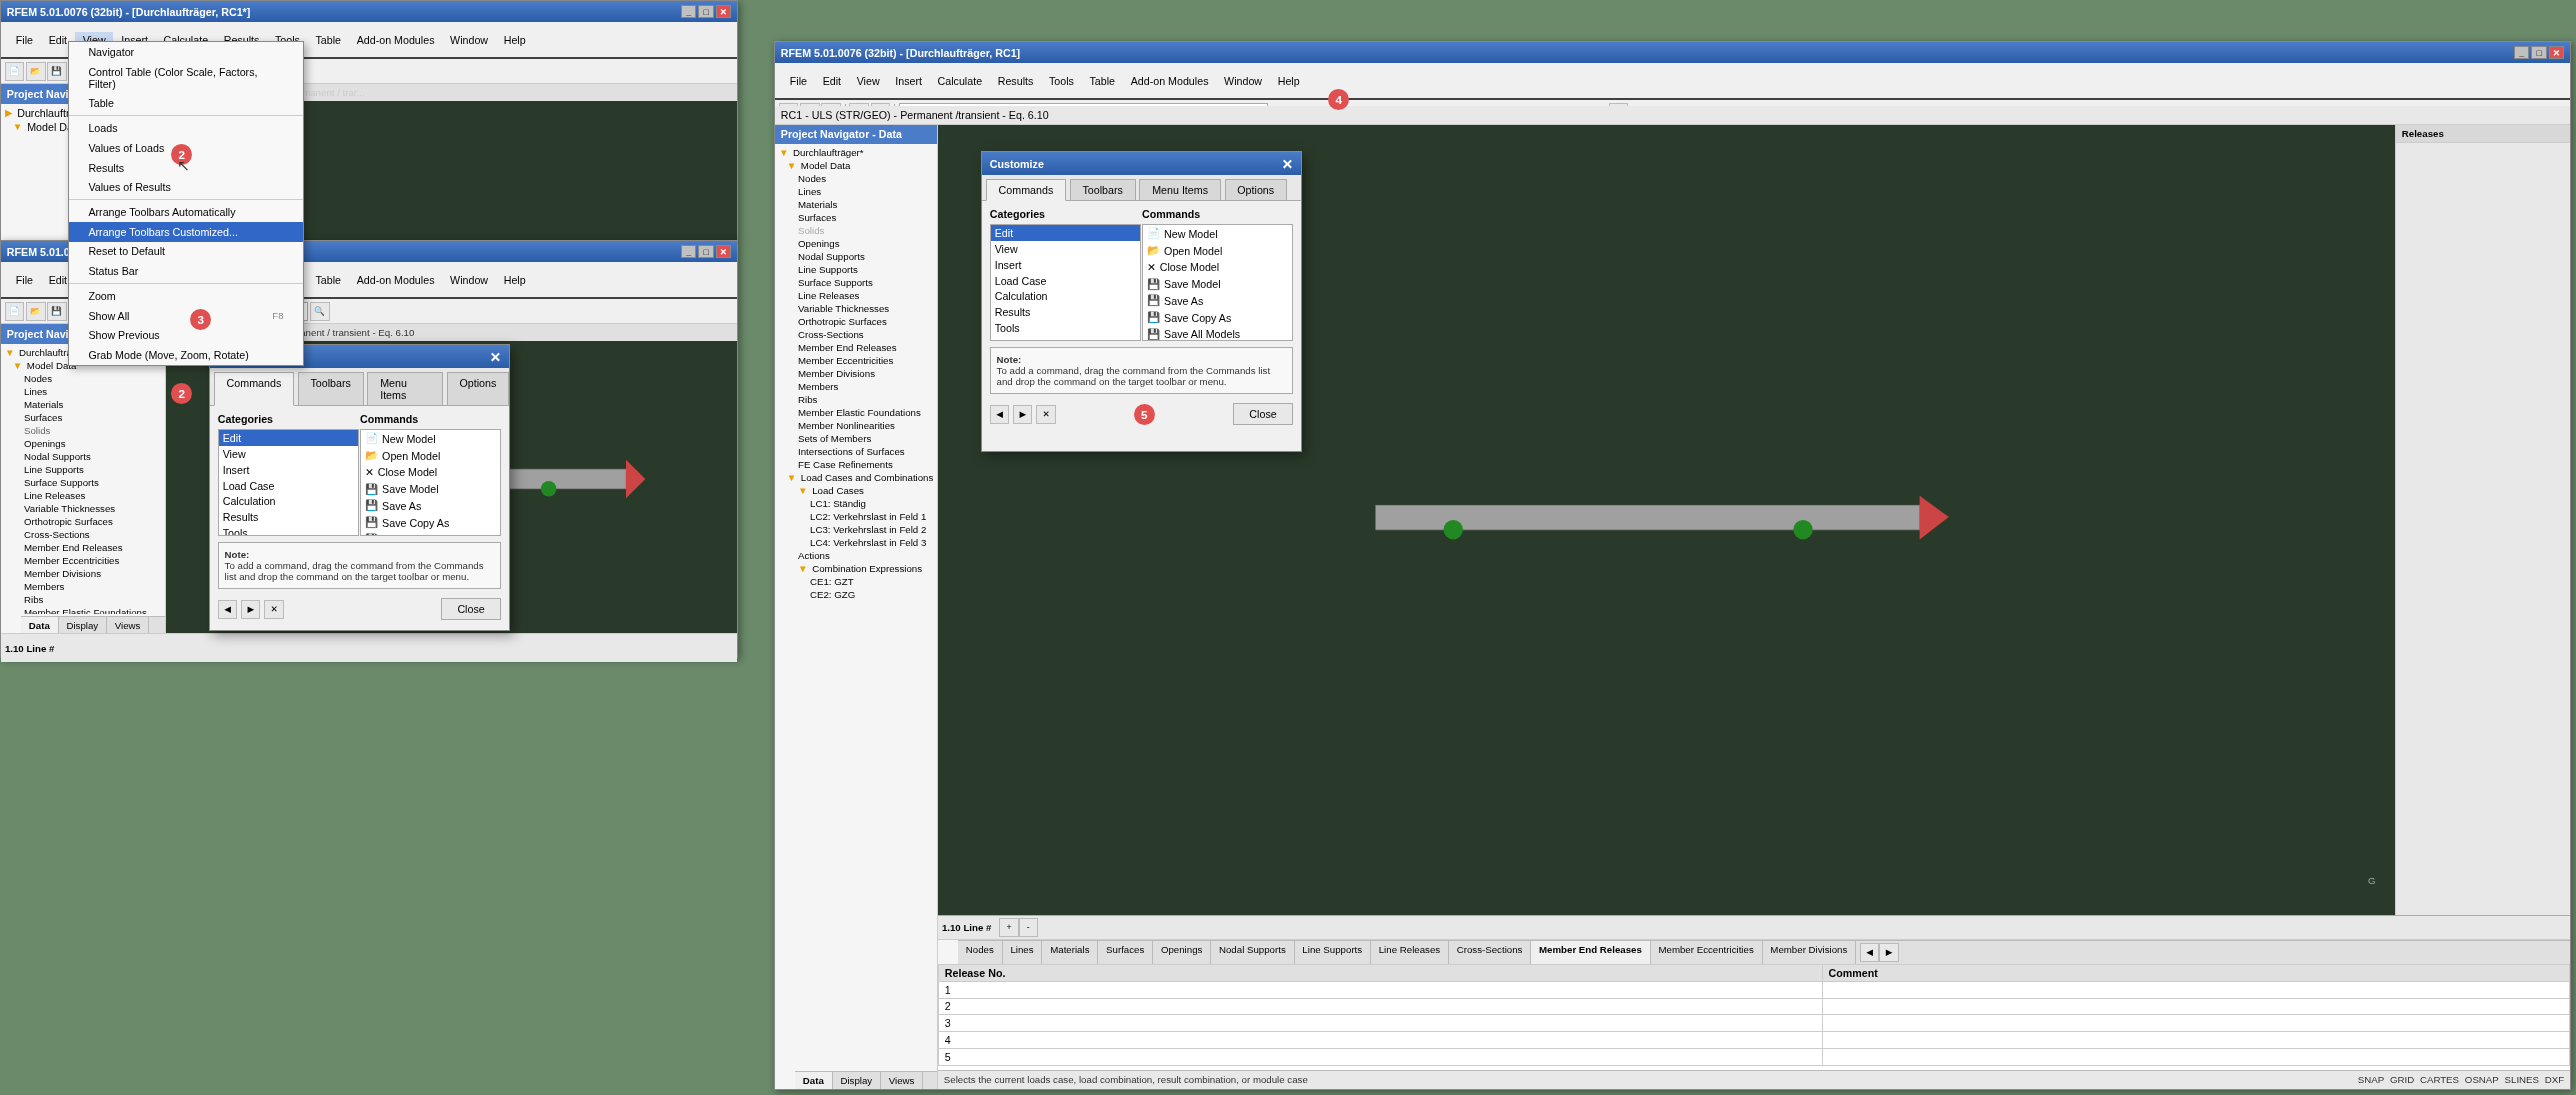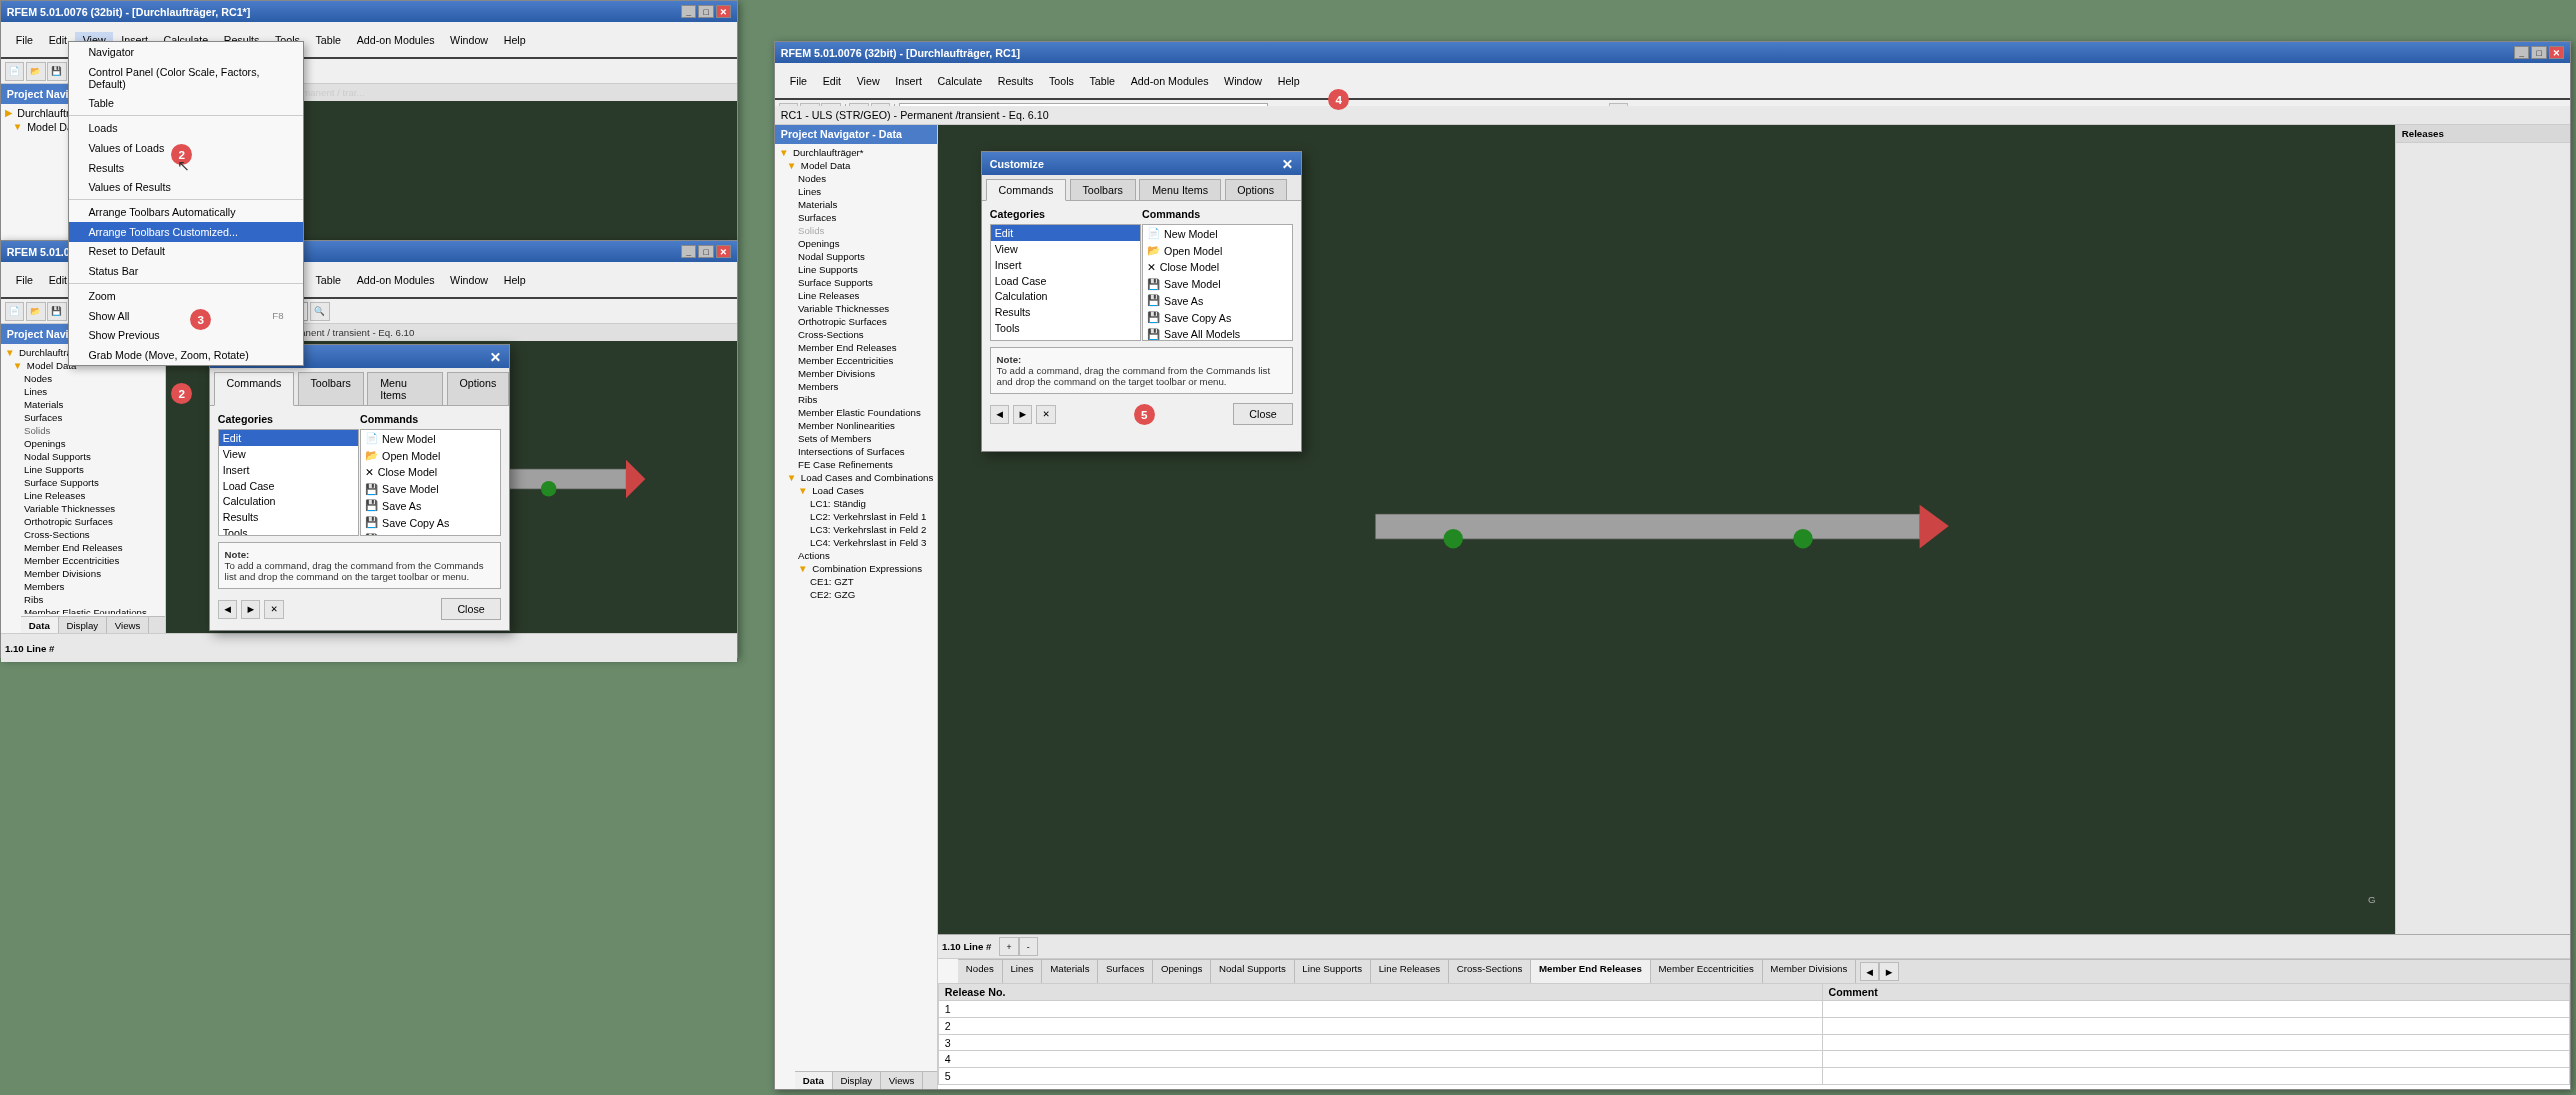--- a/index.html
+++ b/index.html
@@ -333,21 +333,21 @@
       <div style="padding:2.9px;color:#ccc;font-size:9.7px;background:#e0e0e0;">RC1 - ULS (STR/GEO) - Permanent / trar...</div>
     </div>
   </div>
 </div>
 
 <div class="dropdown-menu" style="left:68px;top:41px;width:236px;z-index:800;">
   <div class="dropdown-item">
       <span>Navigator</span>
     </div>
   <div class="dropdown-item">
-      <span>Control Panel (Color Scale, Factors, Default)</span>
+      <span>Control Table (Color Scale, Factors, Filter)</span>
     </div>
   <div class="dropdown-item">
       <span>Table</span>
     </div>
   <div class="dropdown-separator"></div>
   <div class="dropdown-item">
       <span>Loads</span>
     </div>
   <div class="dropdown-item">
       <span>Values of Loads</span>
@@ -698,20 +698,31 @@
                   </tr>
                 <tr>
                     <td>5</td>
                     <td></td>
                   </tr>
               </tbody>
             </table>
           </div>
         </div>
 
+        <div class="statusbar">
+          <span style="flex:1;">Selects the current loads case, load combination, result combination, or module case</span>
+          <div style="display:flex;gap:5.8px;margin-left:auto;">
+            <span>SNAP</span>
+            <span>GRID</span>
+            <span>CARTES</span>
+            <span>OSNAP</span>
+            <span>SLINES</span>
+            <span>DXF</span>
+          </div>
+        </div>
       </div>
     </div>
   </div>
 </div>
 
 <div class="dialog" style="left:981px;top:151px;width:321px;height:301px;z-index:700;">
   <div class="dialog-titlebar">
     <span>Customize</span>
     <span class="dialog-close">✕</span>
   </div>

